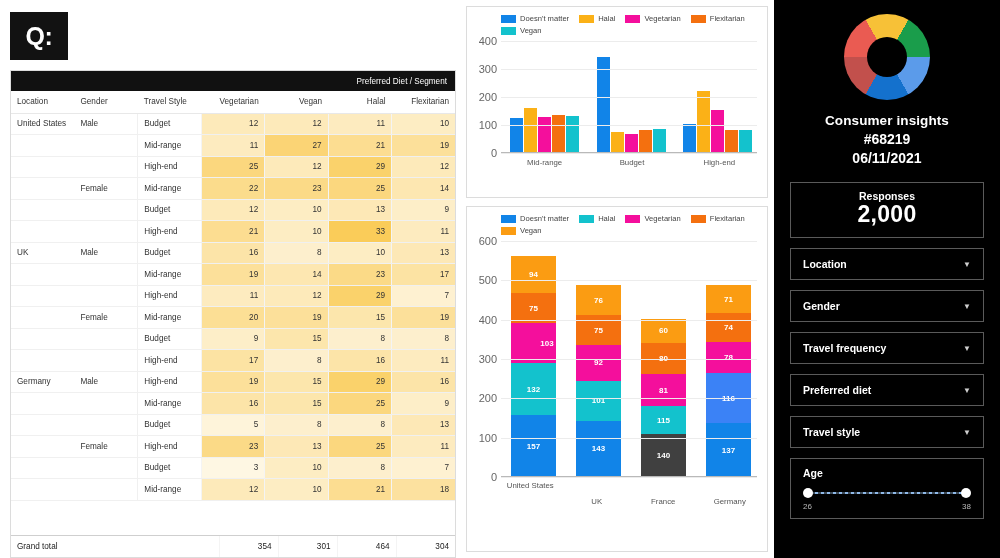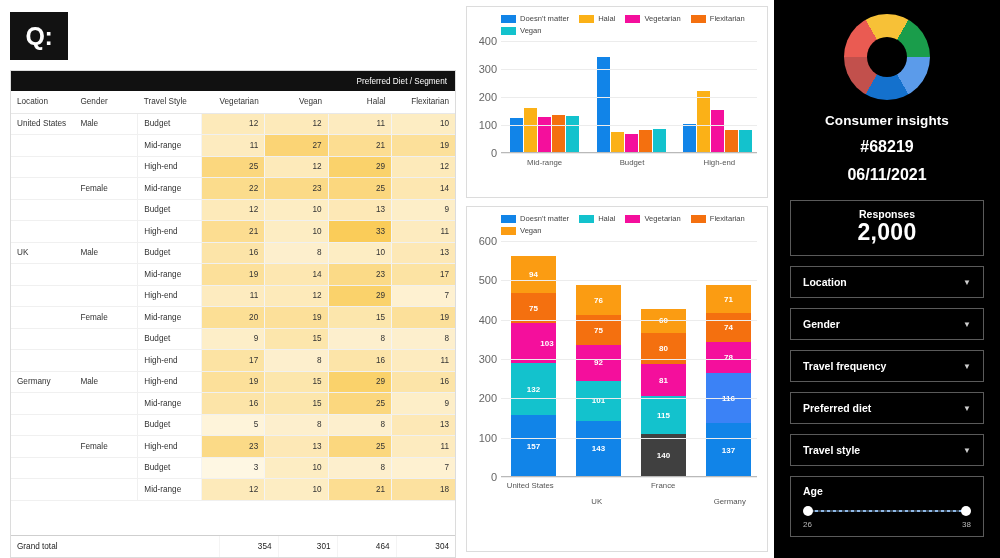--- a/index.html
+++ b/index.html
@@ -98,21 +98,21 @@
 
   .xlabels-stag { position: relative; height: 34px; margin-left: 30px; margin-right: 4px; }
   .xlabels-stag .xs { position: absolute; font-size: 7.8px; color: #555; transform: translateX(-50%); white-space: nowrap; }
 
   
   .right-panel { width: 226px; height: 558px; background: #000; color: #fff; padding: 14px 16px; }
   .brand { display: flex; flex-direction: column; align-items: center; }
   .donut { width: 86px; height: 86px; border-radius: 50%; position: relative; }
   .donut::after { content: ""; position: absolute; left: 50%; top: 50%; width: 40px; height: 40px; background: #000; border-radius: 50%; transform: translate(-50%, -50%); }
   .brand-name { font-size: 13.5px; font-weight: bold; margin-top: 13px; letter-spacing: .1px; }
-  .brand-id, .brand-date { font-size: 16px; font-weight: bold; margin-top: 10px; }
+  .brand-id, .brand-date { font-size: 14px; font-weight: bold; margin-top: 3px; }
 
   .kpi-box { margin-top: 16px; border: 1px solid #5a5a5a; padding: 7px 10px 9px; text-align: center; }
   .kpi-label { font-size: 10.5px; font-weight: bold; }
   .kpi-value { font-size: 23px; font-weight: bold; margin-top: -1px; letter-spacing: .3px; }
 
   .filter {
     margin-top: 10px; border: 1px solid #5a5a5a; height: 32px;
     display: flex; align-items: center; justify-content: space-between;
     padding: 0 12px; font-size: 10.5px; font-weight: bold;
   }
@@ -445,21 +445,21 @@
                   <div class="seg" title="Doesn't matter: 143" style="height: 56.2467px; background: rgb(17, 132, 232);">143</div>
                   <div class="seg" title="Halal: 101" style="height: 39.7267px; background: rgb(19, 194, 205);">101</div>
                   <div class="seg" title="Vegetarian: 92" style="height: 36.1867px; background: rgb(244, 15, 156);">92</div>
                   <div class="seg" title="Flexitarian: 75" style="height: 29.5px; background: rgb(244, 112, 15);">75</div>
                   <div class="seg" title="Vegan: 76" style="height: 29.8933px; background: rgb(251, 156, 18);">76</div>
                 </div>
               </div>
               <div class="stack-slot">
                 <div class="stack" title="France total: 476">
                   <div class="seg" title="Doesn't matter: 140" style="height: 43px; background: #404040;">140</div>
-                  <div class="seg" title="Halal: 115" style="height: 38px; background: rgb(19, 194, 205);">115</div>
+                  <div class="seg" title="Halal: 115" style="height: 28px; background: rgb(19, 194, 205);">115</div>
                   <div class="seg" title="Vegetarian: 81" style="height: 31.86px; background: rgb(244, 15, 156);">81</div>
                   <div class="seg" title="Flexitarian: 80" style="height: 31.4667px; background: rgb(244, 112, 15);">80</div>
                   <div class="seg" title="Vegan: 60" style="height: 23.6px; background: rgb(251, 156, 18); margin-top: 34px;">60</div>
                 </div>
               </div>
               <div class="stack-slot">
                 <div class="stack" title="Germany total: 476">
                   <div class="seg" title="Doesn't matter: 137" style="height: 53.8867px; background: rgb(17, 132, 232);">137</div>
                   <div class="seg" title="Halal: 116" style="height: 50px; background: #3b82f6;">116</div>
                   <div class="seg" title="Vegetarian: 78" style="height: 30.68px; background: rgb(244, 15, 156);">78</div>
@@ -481,21 +481,21 @@
             <div class="ytick" style="top: 78.6667px;">400</div>
             <div class="gridline" style="top: 39.3333px;"></div>
             <div class="ytick" style="top: 39.3333px;">500</div>
             <div class="gridline" style="top: 0px;"></div>
             <div class="ytick" style="top: 0px;">600</div>
           </div>
       </div>
       <div class="xlabels-stag" id="xlabels-1">
           <div class="xs" style="left: 12.5%; top: 4px;">United States</div>
           <div class="xs" style="left: 37.5%; top: 20px;">UK</div>
-          <div class="xs" style="left: 62.5%; top: 4px;">France</div>
+          <div class="xs" style="left: 62.5%; top: 20px;">France</div>
           <div class="xs" style="left: 87.5%; top: 20px;">Germany</div>
         </div>
     </div>
   </div>
 
   <div class="right-panel">
 
     <div class="brand">
       <div class="donut" id="brand-donut" style="background: conic-gradient(from -90deg, rgb(234, 91, 82) 0deg, rgb(234, 91, 82) 60deg, rgb(247, 193, 55) 60deg, rgb(247, 193, 55) 120deg, rgb(26, 157, 75) 120deg, rgb(26, 157, 75) 180deg, rgb(91, 155, 234) 180deg, rgb(91, 155, 234) 240deg, rgb(20, 113, 205) 240deg, rgb(20, 113, 205) 300deg, rgb(194, 80, 76) 300deg, rgb(194, 80, 76) 360deg);"></div>
       <div class="brand-name">Consumer insights</div>

